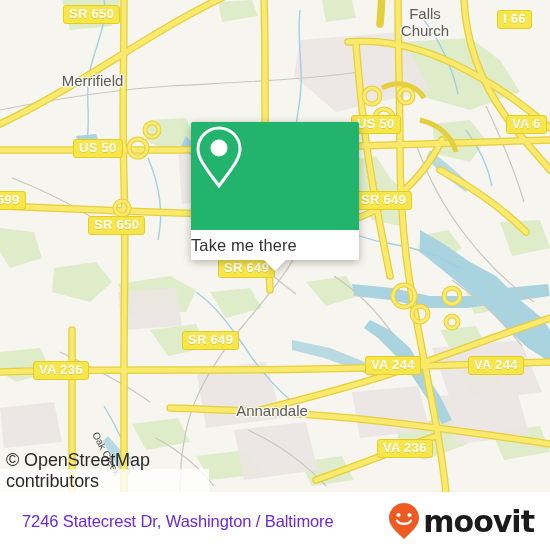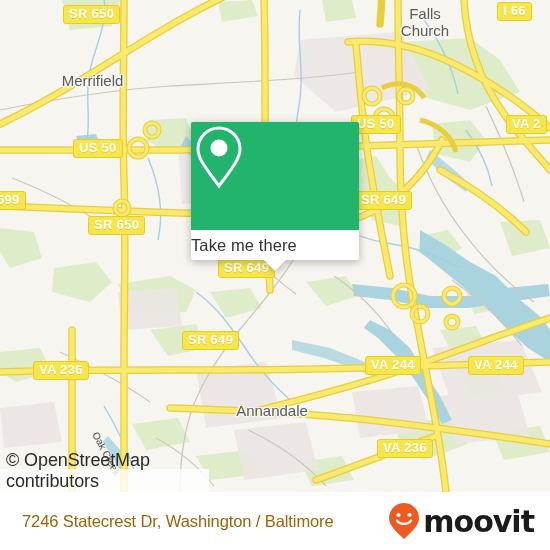--- a/index.html
+++ b/index.html
@@ -82,21 +82,21 @@
     border-top:11px solid #ffffff;
   }
 
   
   .footer{
     position:absolute;left:0;top:492px;width:550px;height:58px;
     background:#ffffff;display:flex;align-items:center;
     box-sizing:border-box;padding:0 16px 0 22px;
     overflow:hidden;
   }
-  .footer-title{font-size:16.5px;color:#a16207;white-space:nowrap;letter-spacing:-0.1px;}
+  .footer-title{font-size:16.5px;color:#6d28d9;white-space:nowrap;letter-spacing:-0.1px;}
   .brand{margin-left:auto;display:flex;align-items:center;gap:2px;}
   .brand-word{
     font-size:30px;font-weight:bold;color:#1b1b1b;letter-spacing:-1px;
     font-family:"DejaVu Sans", sans-serif;
   }
 </style>
 </head>
 <body>
 
 <div id="app">
@@ -256,23 +256,23 @@
     <div class="place two-line" style="left:380px;top:5px;">
       <div>Falls</div>
       <div>Church</div>
     </div>
 
     <div class="place" style="left:222px;top:402px;width:100px;">Annandale</div>
 
     <div class="stream-label" style="left:100px;top:430px;">Oak Creek</div>
 
     <div class="shield" style="left:63px;top:5px;">SR 650</div>
-    <div class="shield" style="left:497px;top:2px;">I 66</div>
+    <div class="shield" style="left:497px;top:10px;">I 66</div>
     <div class="shield" style="left:351px;top:115px;">US 50</div>
-    <div class="shield" style="left:506px;top:115px;">VA 2</div>
+    <div class="shield" style="left:506px;top:115px;">VA 6</div>
     <div class="shield" style="left:73px;top:139px;">US 50</div>
     <div class="shield" style="left:-9px;top:191px;">699</div>
     <div class="shield" style="left:88px;top:216px;">SR 650</div>
     <div class="shield" style="left:355px;top:191px;">SR 649</div>
     <div class="shield" style="left:218px;top:259px;">SR 649</div>
     <div class="shield" style="left:182px;top:331px;">SR 649</div>
     <div class="shield" style="left:33px;top:361px;">VA 236</div>
     <div class="shield" style="left:365px;top:356px;">VA 244</div>
     <div class="shield" style="left:468px;top:356px;">VA 244</div>
     <div class="shield" style="left:377px;top:439px;">VA 236</div>

